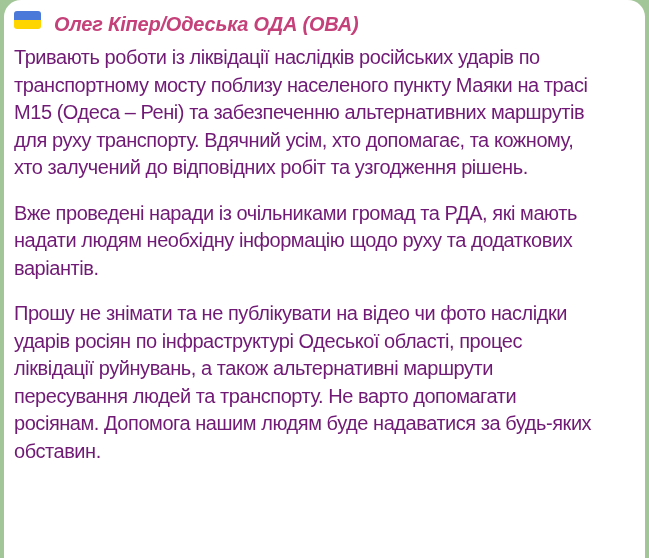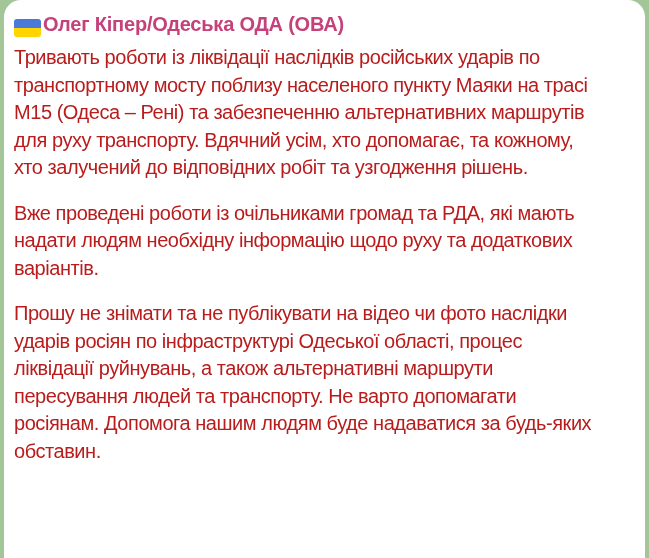--- a/index.html
+++ b/index.html
@@ -23,24 +23,25 @@
     top: 0;
     height: 570px;
     background: #ffffff;
     border-radius: 17px 17px 0 0;
     box-sizing: border-box;
     padding: 11px 11px 0 10px;
     overflow: hidden;
   }
   .header {
     display: flex;
-    align-items: flex-end;
-    gap: 1px;
+    align-items: flex-start;
+    gap: 12px;
     margin: 0 0 7px 0;
     height: 26px;
+    font-style: italic;
   }
   .flag {
     display: inline-block;
     width: 27px;
     height: 18px;
     border-radius: 3px;
     overflow: hidden;
     flex: 0 0 auto;
     margin-right: 1px;
   }
@@ -60,21 +61,21 @@
     color: #c5417a;
     font-size: 20px;
     font-weight: 600;
     line-height: 26px;
     letter-spacing: -0.2px;
     white-space: nowrap;
     cursor: pointer;
   }
   .body p {
     margin: 0 0 18px 0;
-    color: #b91c1c;
+    color: #701a75;
     font-size: 20px;
     line-height: 27.5px;
     letter-spacing: -0.45px;
     white-space: pre-line;
   }
 </style>
 </head>
 <body>
 
 <div class="page">
@@ -85,21 +86,21 @@
           <span class="flag-bottom"></span>
         </span>
       <span class="title">Олег Кіпер/Одеська ОДА (ОВА)</span>
     </div>
     <div class="body">
       <p>Тривають роботи із ліквідації наслідків російських ударів по
 транспортному мосту поблизу населеного пункту Маяки на трасі
 М15 (Одеса – Рені) та забезпеченню альтернативних маршрутів
 для руху транспорту. Вдячний усім, хто допомагає, та кожному,
 хто залучений до відповідних робіт та узгодження рішень.</p>
-      <p>Вже проведені роботи із очільниками громад та РДА, які мають
+      <p>Вже проведені наради із очільниками громад та РДА, які мають
 надати людям необхідну інформацію щодо руху та додаткових
 варіантів.</p>
       <p>Прошу не знімати та не публікувати на відео чи фото наслідки
 ударів росіян по інфраструктурі Одеської області, процес
 ліквідації руйнувань, а також альтернативні маршрути
 пересування людей та транспорту. Не варто допомагати
 росіянам. Допомога нашим людям буде надаватися за будь-яких
 обставин.</p>
     </div>
   </div>

